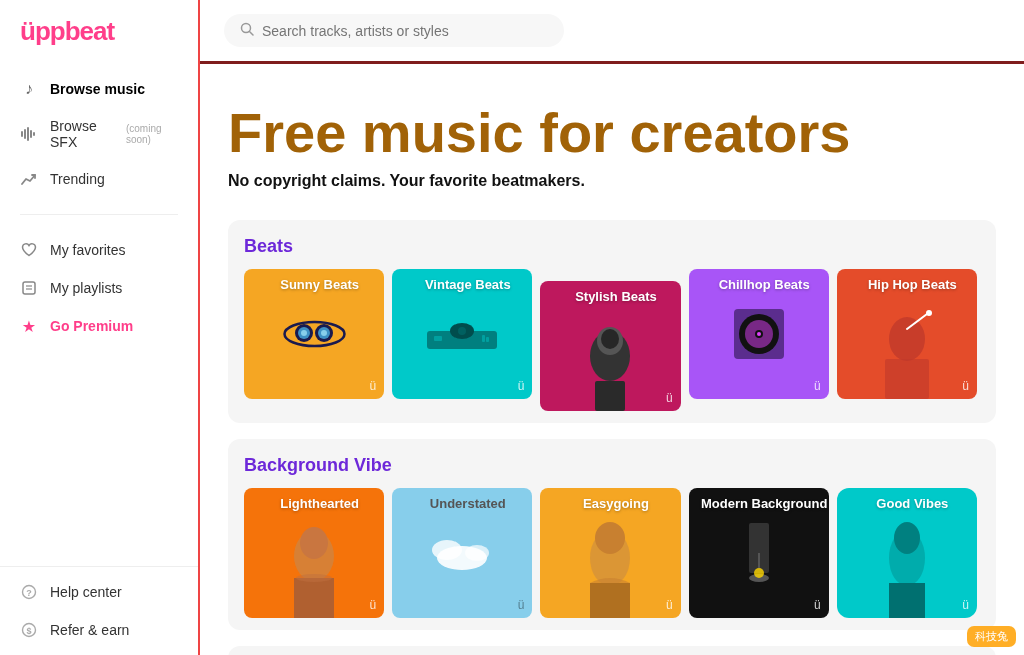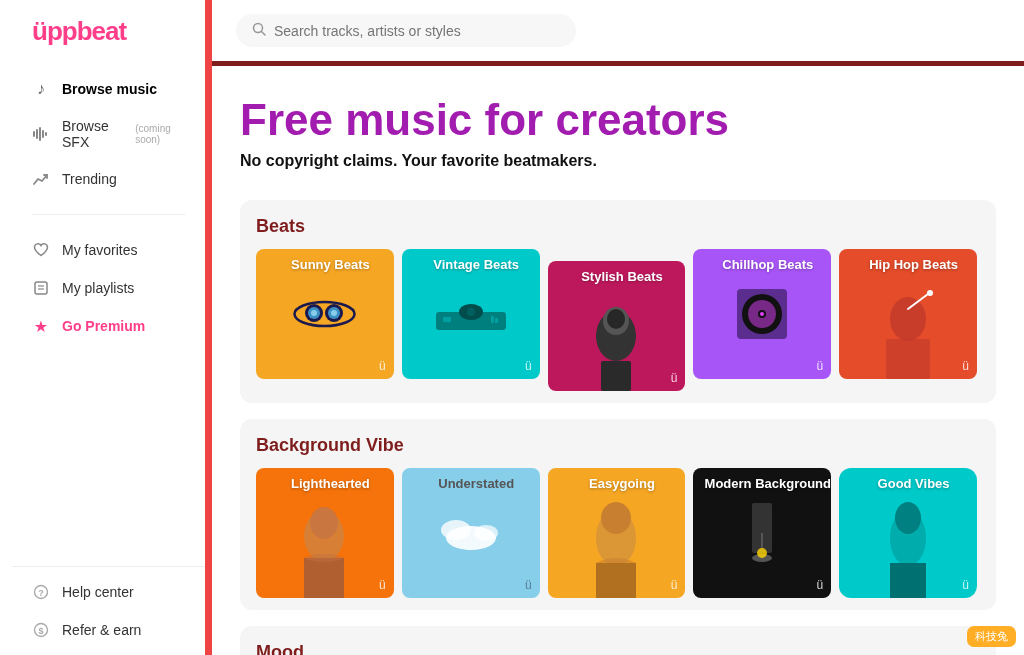--- a/index.html
+++ b/index.html
@@ -3,27 +3,26 @@
   <meta charset="utf-8">
   <style>
     * { box-sizing: border-box; margin: 0; padding: 0; }
     body { font-family: -apple-system, BlinkMacSystemFont, 'Segoe UI', sans-serif; background: #fff; display: flex; height: 655px; overflow: hidden; }
 
     
     #sidebar {
       width: 200px;
       min-width: 200px;
       height: 655px;
-      border-right: 7px solid #ef4444;
+      border-right: 2px solid #ef4444;
       display: flex;
       flex-direction: column;
       padding: 0;
       overflow-y: auto;
       background: #fff;
-      margin-left: 12px;
     }
     .sidebar-logo {
       padding: 18px 20px 20px;
       display: flex; align-items: center;
     }
     .logo-text {
       font-size: 26px;
       font-weight: 800;
       color: #ff3e8a;
       letter-spacing: -1px;
@@ -72,21 +71,21 @@
     #main {
       flex: 1;
       display: flex;
       flex-direction: column;
       overflow: hidden;
     }
 
     
     #header {
       padding: 14px 24px;
-      border-bottom: 5px solid #7f1d1d;
+      border-bottom: 3px solid #7f1d1d;
       display: flex;
       align-items: flex-end;
       gap: 12px;
     }
     .search-bar {
       display: flex;
       align-items: center;
       background: #f7f7f7;
       border-radius: 24px;
       padding: 8px 16px;
@@ -105,43 +104,44 @@
 
     
     #content {
       flex: 1;
       overflow-y: auto;
       padding: 30px 28px 20px;
       background: #fff;
     }
 
     .hero-title {
-      font-size: 44px;
+      font-size: 56px;
       font-weight: 900;
-      color: #a21caf;
+      color: #a16207;
       line-height: 1.1;
       margin-bottom: 8px;
+      margin-top: 8px;
     }
     .hero-subtitle {
       font-size: 16px;
       font-weight: 700;
       color: #111;
       margin-bottom: 30px;
     }
 
     .section {
       background: #f5f5f5;
       border-radius: 12px;
       padding: 16px 16px 12px;
       margin-bottom: 16px;
     }
     .section-title {
       font-size: 18px;
       font-weight: 800;
-      color: #7f1d1d;
+      color: #6d28d9;
       margin-bottom: 12px;
     }
     .cards-row {
       display: flex;
       gap: 8px;
       overflow-x: auto;
     }
     .card {
       flex: 0 0 calc(20% - 7px);
       border-radius: 8px;

